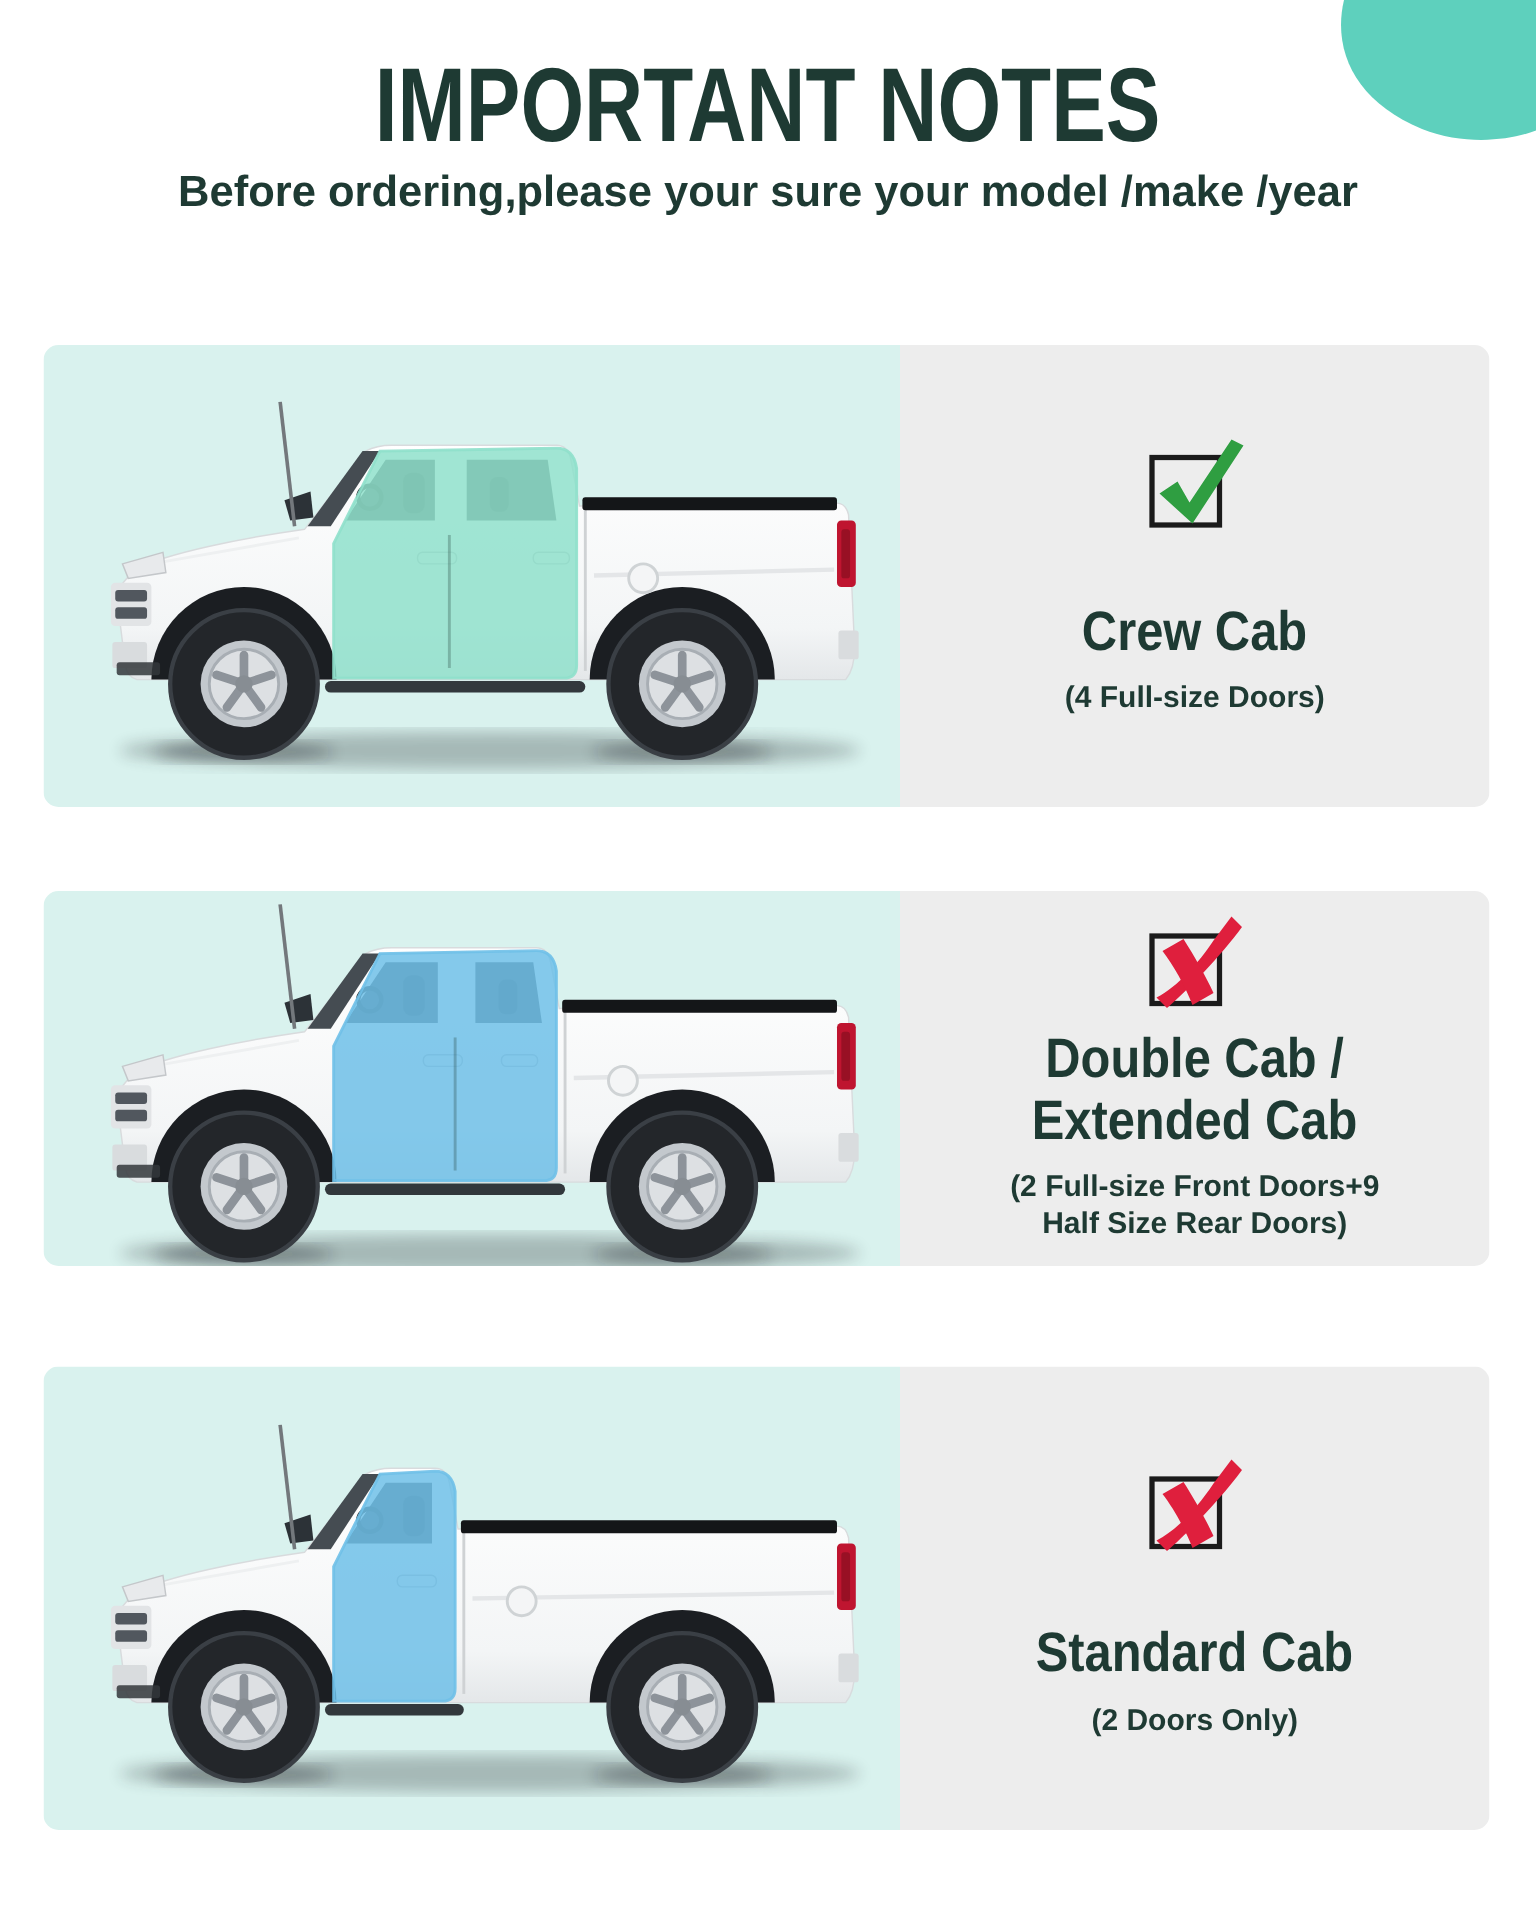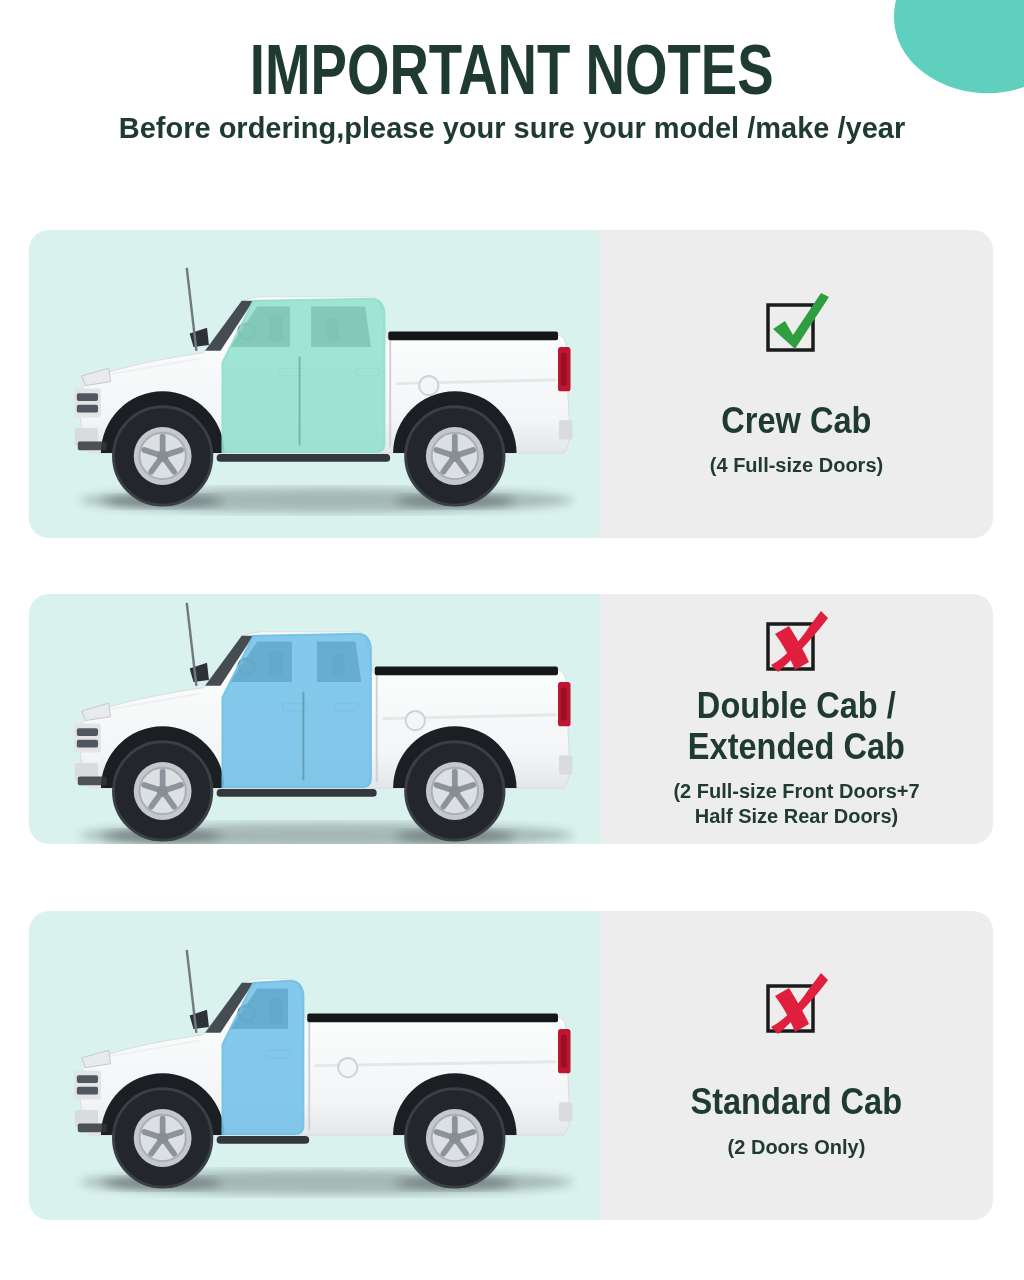--- a/index.html
+++ b/index.html
@@ -13,21 +13,21 @@
   .title{
     display:inline-block;margin-top:30px;font-size:70px;font-weight:bold;
     transform:scaleX(.78);transform-origin:center;letter-spacing:0px;
     color:var(--text-dark-green,#1e3a33);white-space:nowrap;
   }
   .subtitle{
     margin-top:2px;font-size:29px;font-weight:bold;color:var(--text-dark-green,#1e3a33);
     white-space:nowrap;
   }
   .row{
-    position:absolute;left:29px;width:964px;height:308px;border-radius:20px;
+    position:absolute;left:29px;width:964px;height:308px;border-radius:10px;
     overflow:hidden;display:flex;
   }
   .row-1{top:230px;}
   .row-2{top:594px;height:250px;}
   .row-3{top:911px;height:309px;}
   .truck-panel{
     width:571px;height:100%;background:var(--panel-mint,#d9f2ee);
     display:flex;align-items:center;justify-content:center;
   }
   .truck-panel svg{width:540px;height:auto;display:block;}
@@ -217,21 +217,21 @@
     <div class="status-icon">
       <svg viewBox="0 0 72 66">
         <rect x="7" y="15" width="45" height="45" fill="none" style="stroke:var(--checkbox-border)" stroke-width="3.5"></rect>
         <path d="M10,56 C24,49 38,33 48,18 L60,2 L67,9 C53,28 31,51 17,63 Z" style="fill:var(--cross-red)"></path>
         <path d="M14,25 L28,17 C35,28 43,42 48,53 L34,61 C29,48 21,34 14,25 Z" style="fill:var(--cross-red)"></path>
       </svg>
     </div>
     <div class="gap-small"></div>
     <div class="cab-title">Double Cab /
 Extended Cab</div>
-    <div class="cab-sub">(2 Full-size Front Doors+7
+    <div class="cab-sub">(2 Full-size Front Doors+9
 Half Size Rear Doors)</div>
   </div>
 </div>
 
 <div class="row row-3">
   <div class="truck-panel">
       <svg viewBox="0 0 560 300">
         <defs>
           <linearGradient id="bg2" x1="0" y1="0" x2="0" y2="1">
             <stop offset="0" stop-color="#ffffff"></stop>

